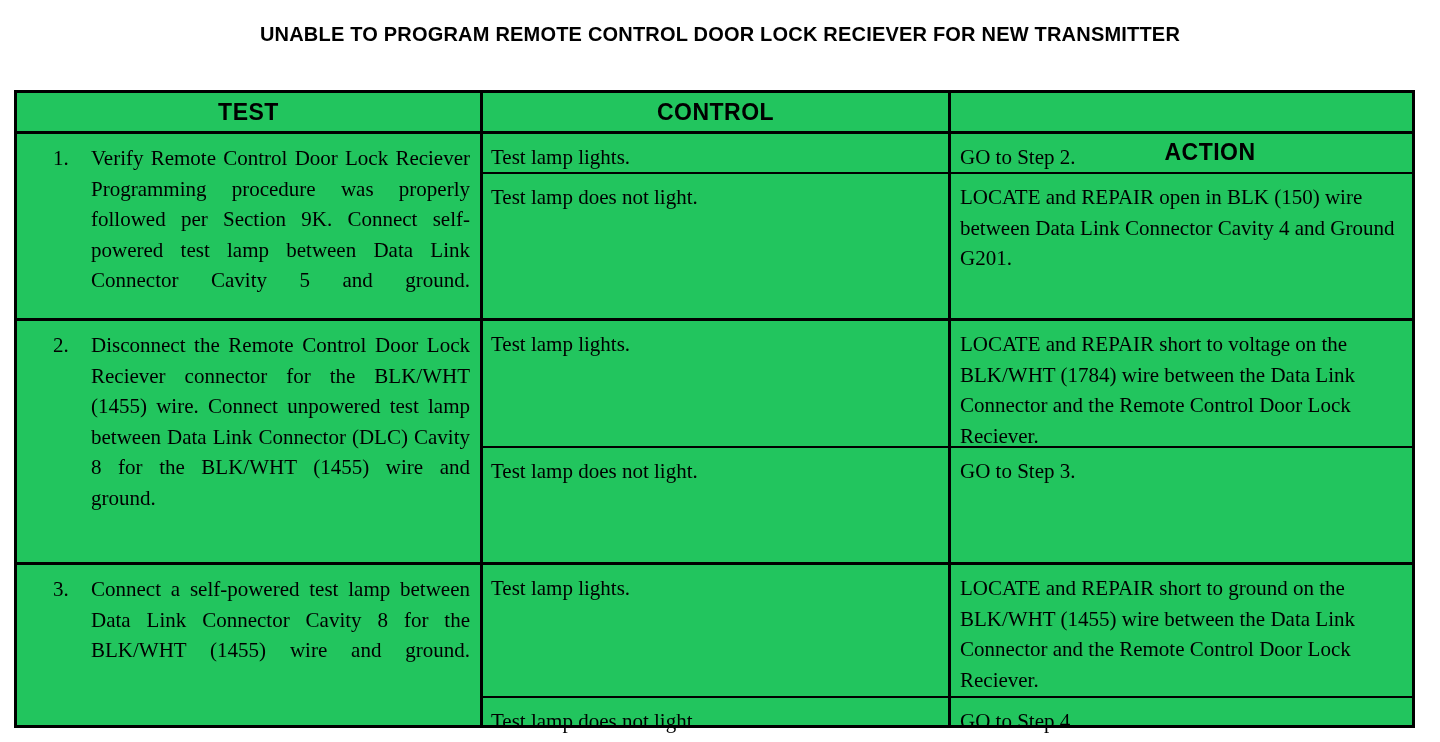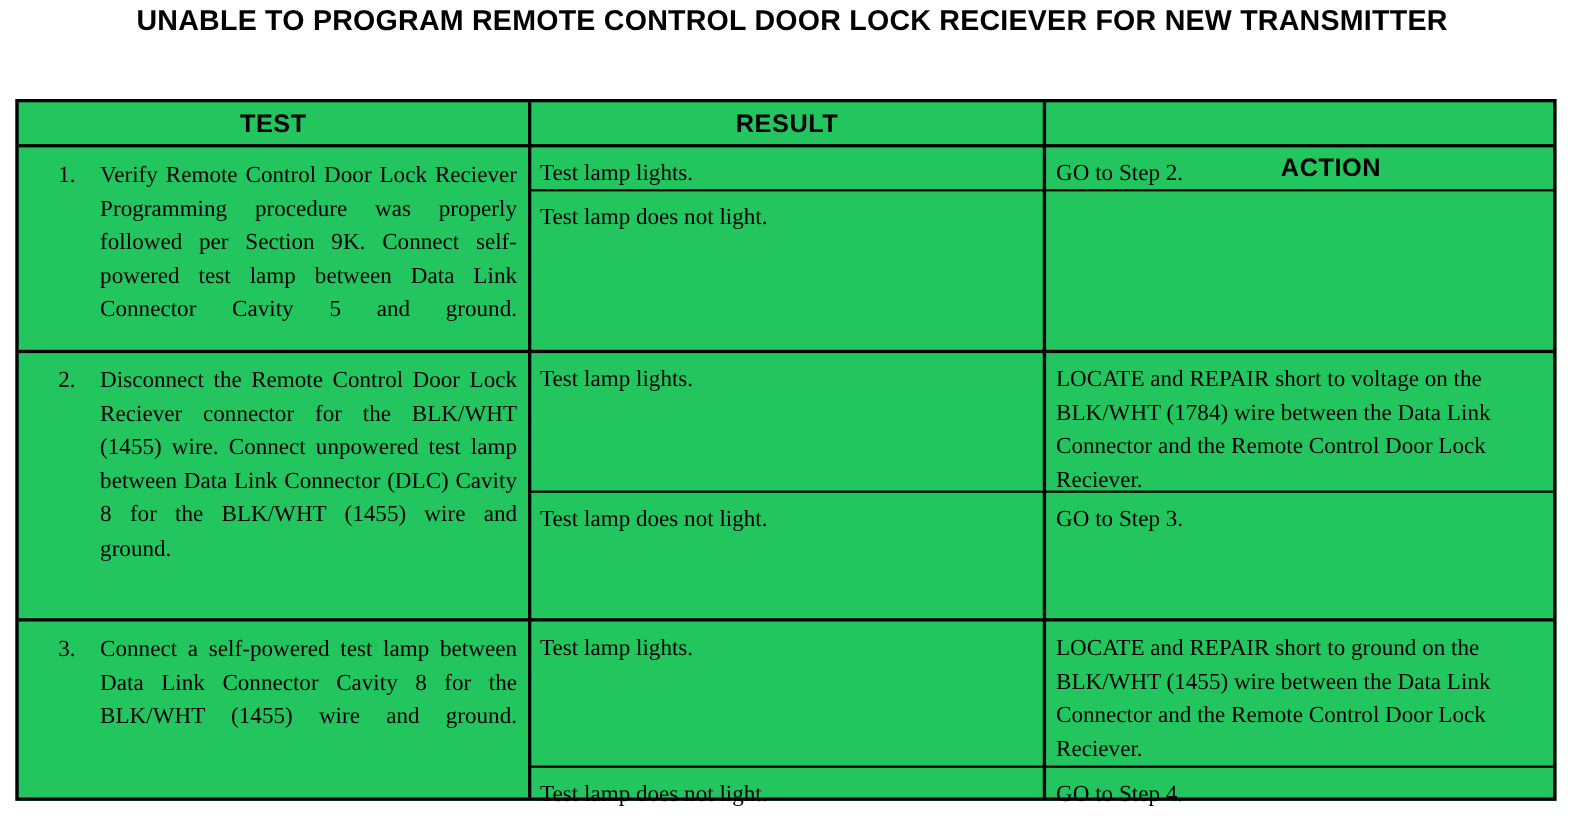--- a/index.html
+++ b/index.html
@@ -20,26 +20,26 @@
   .page {
     position: relative;
     width: 1440px;
     height: 742px;
   }
 
   
   .doc-title {
     position: absolute;
     left: 70px;
-    top: 2px;
+    top: 18px;
     width: 1300px;
     text-align: center;
     font-family: "Liberation Sans", sans-serif;
     font-weight: bold;
-    font-size: 26px;
+    font-size: 20px;
     line-height: 33px;
     letter-spacing: 0.2px;
     color: #000;
   }
 
   
   .chart-table {
     position: absolute;
     left: 14px;
     top: 90px;
@@ -180,30 +180,31 @@
 
       <div class="hrule header-bottom"></div>
       <div class="hrule step1-bottom"></div>
       <div class="hrule step2-bottom"></div>
 
       <div class="subrule s1"></div>
       <div class="subrule s2"></div>
       <div class="subrule s3"></div>
 
       <div class="hdr h-test">TEST</div>
-      <div class="hdr h-result">RESULT</div>
+      <div class="hdr h-result">CONTROL</div>
       <div class="hdr h-action">ACTION</div>
 
       <div class="cell test-cell r-t1">
         <span class="num">1.</span>
         <span class="body">Verify Remote Control Door Lock Reciever Programming procedure was properly followed per Section 9K. Connect self-powered test lamp between Data Link Connector Cavity 5 and ground.</span>
       </div>
       <div class="cell result-cell r-s1a">Test lamp lights.</div>
       <div class="cell action-cell r-s1a">GO to Step 2.</div>
       <div class="cell result-cell r-s1b">Test lamp does not light.</div>
+      <div class="cell action-cell r-s1b">LOCATE and REPAIR open in BLK (150) wire between Data Link Connector Cavity 4 and Ground G201.</div>
 
       <div class="cell test-cell r-t2">
         <span class="num">2.</span>
         <span class="body">Disconnect the Remote Control Door Lock Reciever connector for the BLK/WHT (1455) wire. Connect unpowered test lamp between Data Link Connector (DLC) Cavity 8 for the BLK/WHT (1455) wire and ground.</span>
       </div>
       <div class="cell result-cell r-s2a">Test lamp lights.</div>
       <div class="cell action-cell r-s2a">LOCATE and REPAIR short to voltage on the BLK/WHT (1784) wire between the Data Link Connector and the Remote Control Door Lock Reciever.</div>
       <div class="cell result-cell r-s2b">Test lamp does not light.</div>
       <div class="cell action-cell r-s2b">GO to Step 3.</div>
 

